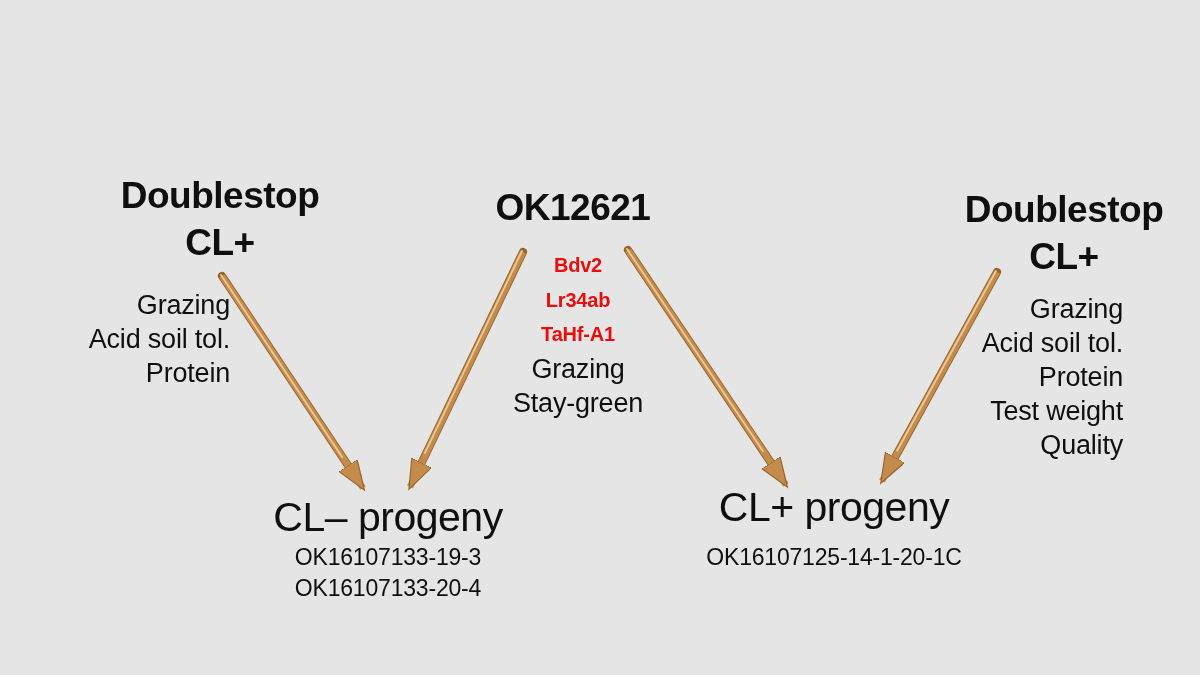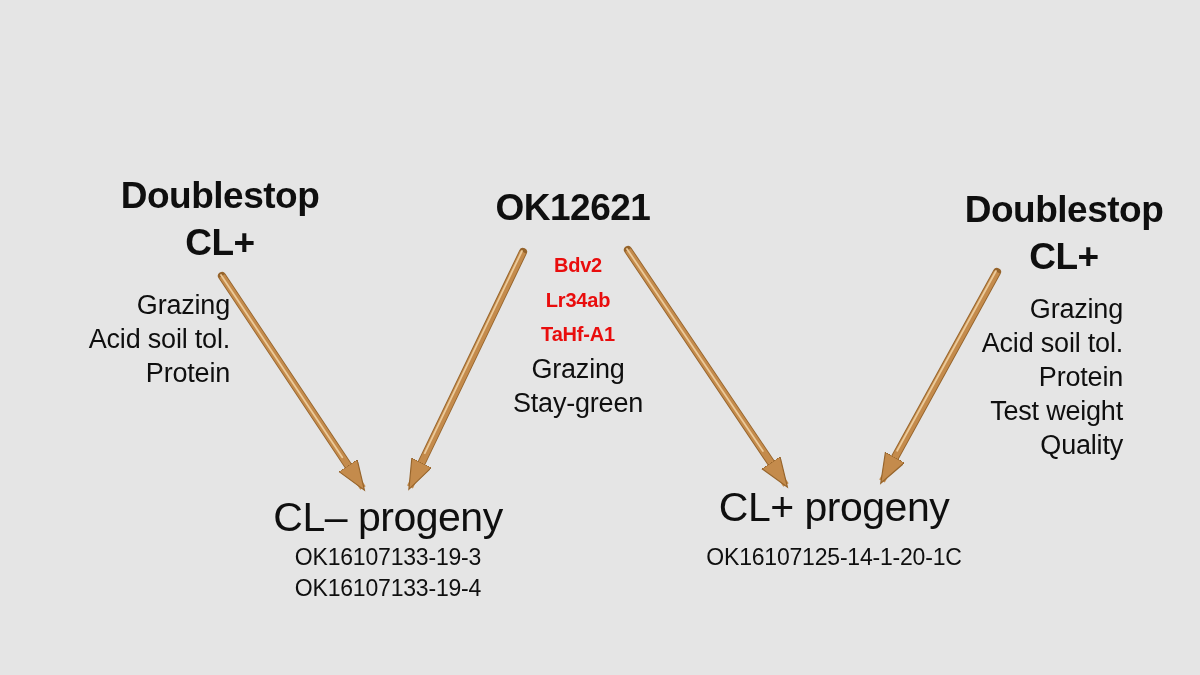--- a/index.html
+++ b/index.html
@@ -125,21 +125,21 @@
     <div>Grazing</div>
     <div>Acid soil tol.</div>
     <div>Protein</div>
     <div>Test weight</div>
     <div>Quality</div>
   </div>
 
   <div class="abs progeny-title" style="left:250px; top:493px; width:276px;">CL– progeny</div>
   <div class="abs progeny-lines" style="left:250px; top:542px; width:276px;">
     <div>OK16107133-19-3</div>
-    <div>OK16107133-19-4</div>
+    <div>OK16107133-20-4</div>
   </div>
 
   <div class="abs progeny-title" style="left:674px; top:483px; width:320px;">CL+ progeny</div>
   <div class="abs progeny-lines" style="left:674px; top:542px; width:320px;">
     <div>OK16107125-14-1-20-1C</div>
   </div>
 
 </div>
 
 </body></html>

